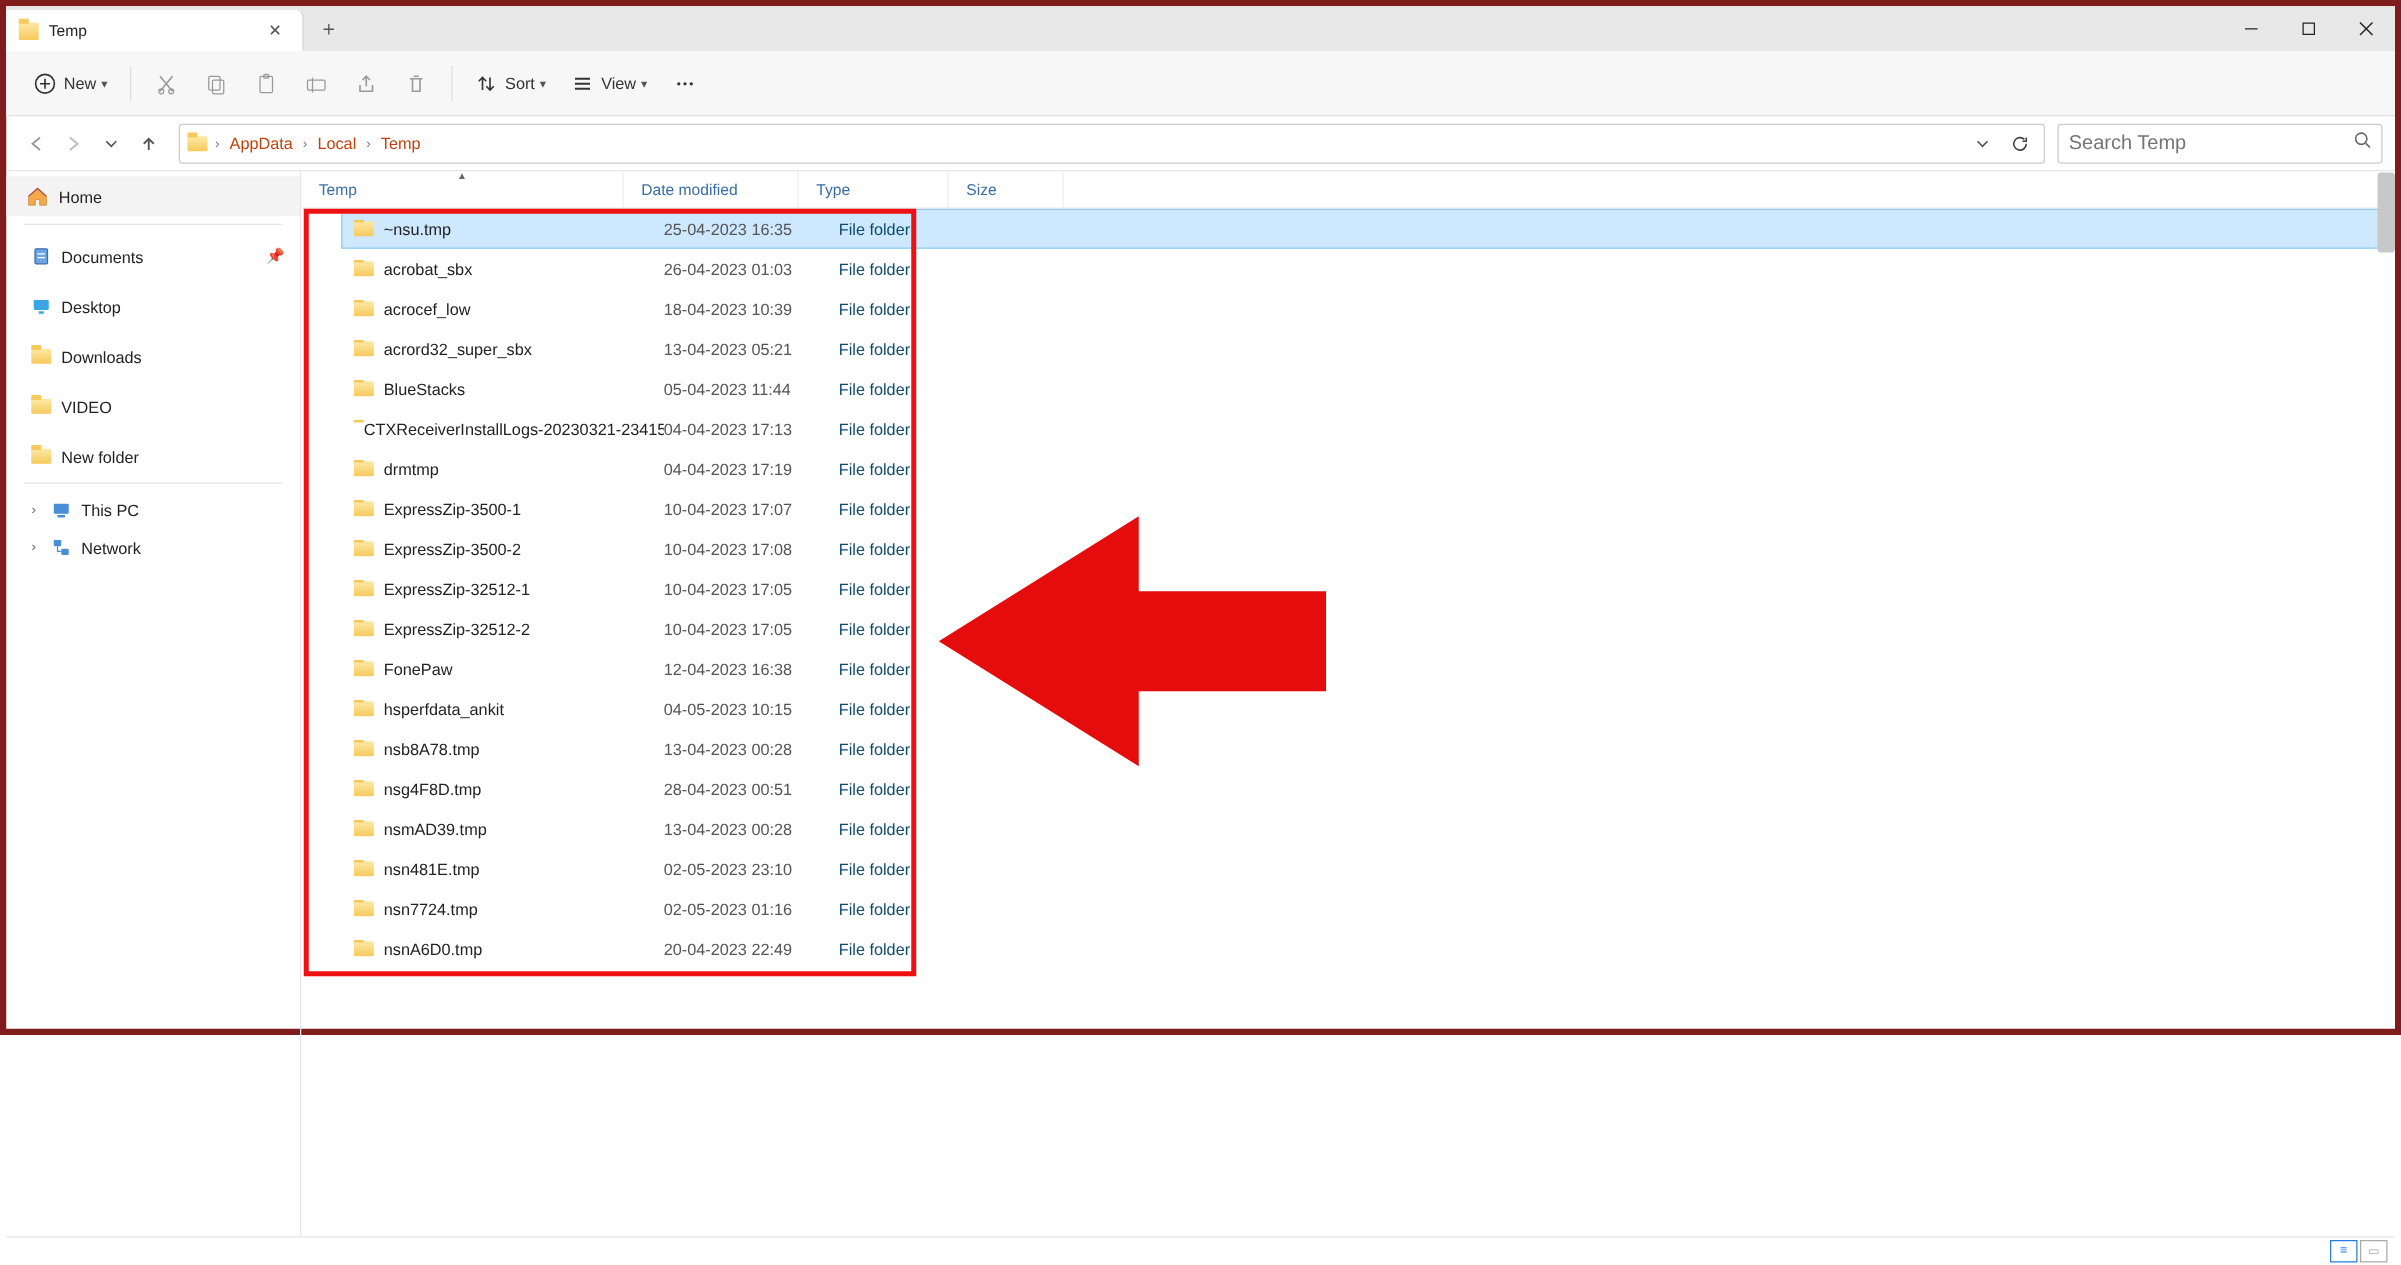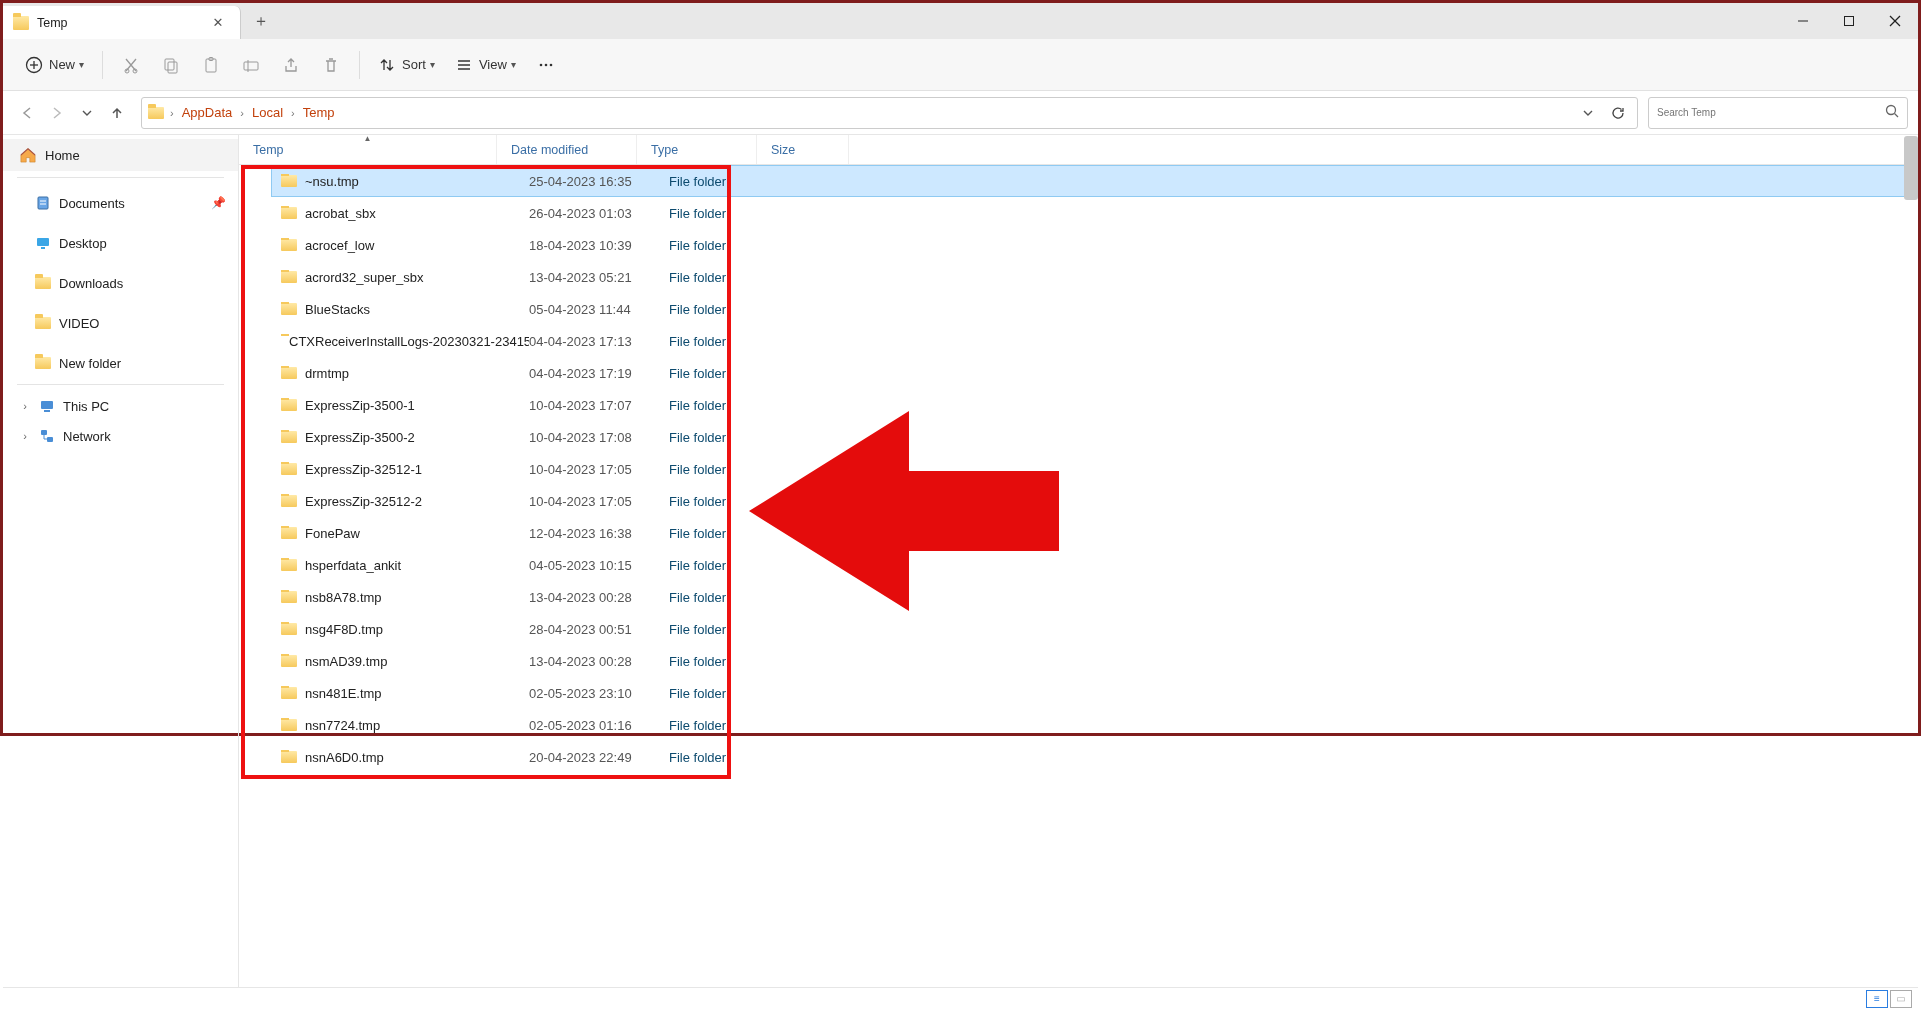--- a/index.html
+++ b/index.html
@@ -1,17 +1,17 @@
 <!DOCTYPE html>
 <html><head>
 <meta charset="utf-8">
 <style>
   * { box-sizing: border-box; margin: 0; padding: 0; font-family: "Segoe UI", Arial, sans-serif; }
   html, body { width: 1921px; height: 1012px; overflow: hidden; background: #fff; }
-  .outer-border { width: 1921px; height: 736px; border: 3px solid #7f1d1d; position: relative; background: #fff; }
+  .outer-border { width: 1921px; height: 828px; border: 5px solid #7f1d1d; position: relative; background: #fff; }
 
   
   .title-bar { height: 36px; background: #e8e8e8; display: flex; align-items: stretch; }
   .tab { background: #fff; width: 238px; display: flex; align-items: center; padding: 0 10px; border-right: 1px solid #ccc; border-top-right-radius: 6px; margin-top: 3px; }
   .tab .folder-glyph { width: 16px; height: 14px; margin-right: 8px; }
   .tab-title { flex: 1; font-size: 12.5px; color: #222; }
   .tab-close { width: 24px; text-align: center; color: #555; font-size: 13px; cursor: pointer; }
   .new-tab { width: 40px; display: flex; align-items: center; justify-content: center; color: #555; font-size: 16px; cursor: pointer; }
   .title-spacer { flex: 1; }
   .win-controls { display: flex; }
@@ -30,32 +30,32 @@
   .addr-row { height: 44px; display: flex; align-items: center; padding: 0 10px; gap: 10px; border-bottom: 1px solid #e6e6e6; }
   .nav-btns { display: flex; gap: 2px; }
   .nav-btn { width: 28px; height: 28px; display: flex; align-items: center; justify-content: center; color: #555; border-radius: 4px; cursor: pointer; }
   .nav-btn.disabled { color: #bbb; }
   .addr-box { flex: 1; height: 32px; border: 1px solid #ccc; border-radius: 3px; display: flex; align-items: center; padding: 0 6px; gap: 4px; background: #fff; }
   .crumb { font-size: 13px; color: #c2410c; padding: 0 2px; cursor: pointer; }
   .crumb-sep { color: #777; font-size: 11px; padding: 0 2px; }
   .addr-right { display: flex; gap: 4px; align-items: center; margin-left: auto; }
   .addr-icon-btn { width: 26px; height: 26px; display: flex; align-items: center; justify-content: center; color: #444; cursor: pointer; border-radius: 3px; }
   .search-box { width: 260px; height: 32px; border: 1px solid #ccc; border-radius: 3px; display: flex; align-items: center; padding: 0 8px; background: #fff; }
-  .search-box input { flex: 1; border: none; outline: none; font-size: 10px; color: #a21caf; background: transparent; }
+  .search-box input { flex: 1; border: none; outline: none; font-size: 16px; color: #a21caf; background: transparent; }
   .search-box .sicon { color: #666; }
 
   
   .body { display: flex; height: calc(1012px - 3px - 3px - 36px - 52px - 44px - 22px); }
   .nav-pane { width: 236px; border-right: 1px solid #e6e6e6; padding-top: 4px; overflow: hidden; }
   .nav-item { height: 30px; display: flex; align-items: center; padding: 0 12px 0 16px; font-size: 13px; color: #222; cursor: pointer; gap: 8px; }
   .nav-item.home { background: #f3f3f3; height: 32px; }
   .nav-item .chev { width: 12px; color: #666; font-size: 11px; text-align: center; }
   .nav-item .pin { margin-left: auto; color: #888; font-size: 12px; }
   .nav-divider { height: 1px; background: #e4e4e4; margin: 6px 14px; }
-  .nav-item.indent { padding-left: 32px; margin-top: 10px; }
+  .nav-item.indent { padding-left: 20px; margin-top: 10px; }
 
   
   .content { flex: 1; position: relative; overflow: hidden; }
   .col-headers { height: 30px; display: flex; align-items: center; border-bottom: 1px solid #e6e6e6; font-size: 12.5px; color: #3a6ea5; }
   .col-headers .col { padding-left: 14px; cursor: pointer; display: flex; align-items: center; height: 100%; border-right: 1px solid #eee; }
   .col-name { width: 258px; }
   .col-date { width: 140px; }
   .col-type { width: 120px; }
   .col-size { width: 92px; }
 

